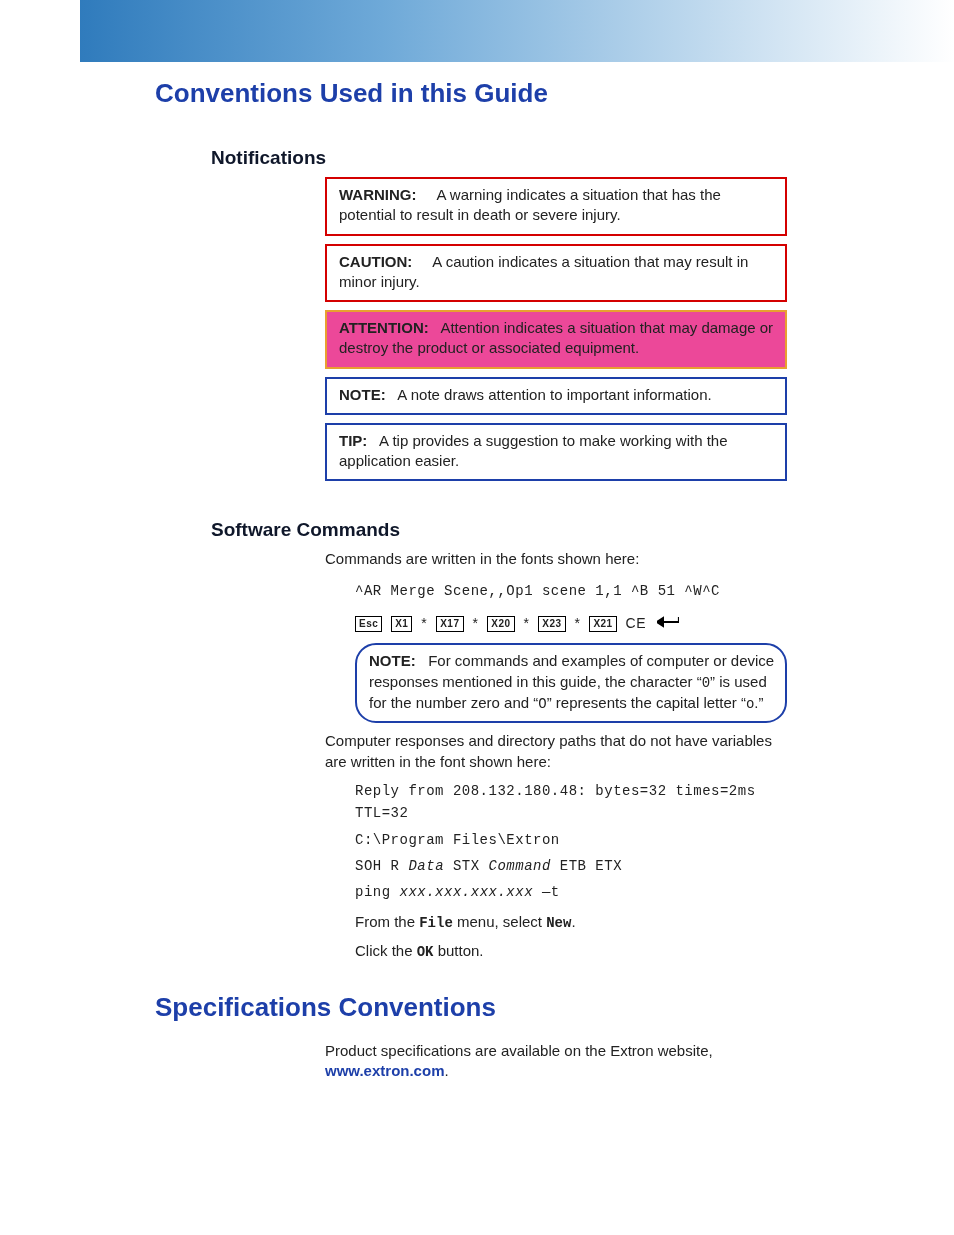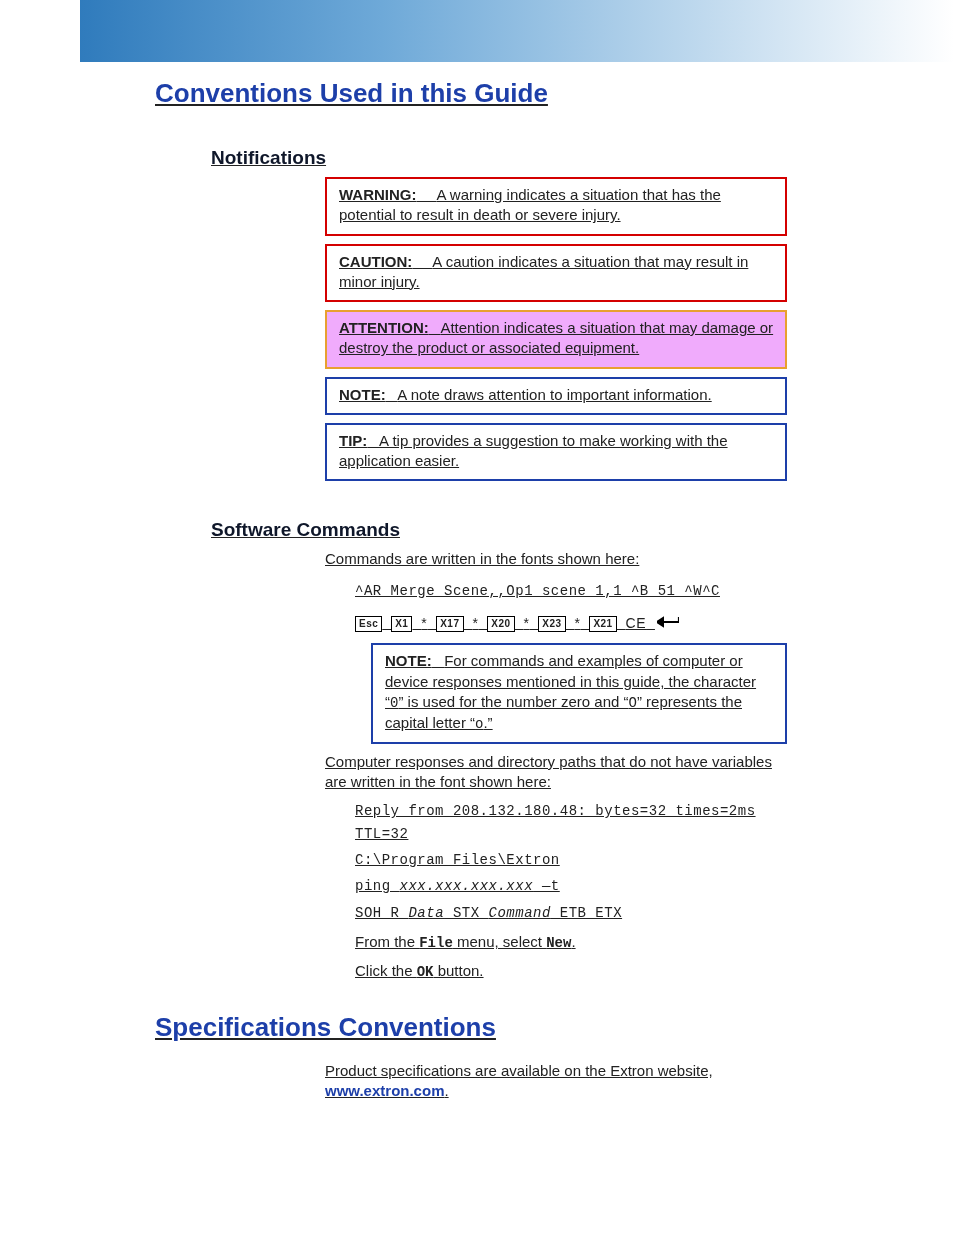--- a/index.html
+++ b/index.html
@@ -7,21 +7,20 @@
     font-family: Arial, Helvetica, sans-serif;
     font-size: 15px;
     color: #222;
     background: #fff;
   }
   .page {
     width: 780px;
     margin: 0 auto;
     padding: 0 80px 40px 68px;
     box-sizing: border-box;
-    text-decoration: underline;
   }
   .topbar {
     height: 62px;
     width: 100%;
     background: linear-gradient(to right, #1f6fb5 0%, #6ea9d8 40%, #ffffff 100%);
     position: relative;
   }
   .topbar .white-cover {
     position: absolute;
     left: 0;
@@ -52,21 +51,21 @@
     border: 2px solid;
     padding: 6px 10px 8px 12px;
     margin: 8px 0;
     font-size: 15px;
     line-height: 1.35;
   }
   .box .label {
     font-weight: bold;
   }
   .box.red { border-color: #d40000; }
-  .box.orange { border-color: #e8a030; background: #f0abfc; }
+  .box.orange { border-color: #e8a030; background: #ec4899; }
   .box.blue { border-color: #1d3fa9; }
   .codeblock {
     font-family: "Courier New", monospace;
     font-size: 14px;
     letter-spacing: 0.5px;
     margin: 4px 0 4px 30px;
     line-height: 1.6;
   }
   .mono { font-family: "Courier New", monospace; font-size: 14px; }
   .italic { font-style: italic; }
@@ -151,34 +150,34 @@
       <span style="font-family:Arial; font-size:14px;">CE</span>
       <span class="arrow-icon">
         <svg width="22" height="12" viewBox="0 0 22 12">
           <path d="M22 1 L22 6 L6 6 L6 2 L0 6 L6 10 L6 6" fill="none" stroke="#000" stroke-width="2"></path>
           <path d="M6 2 L0 6 L6 10 Z" fill="#000"></path>
           <path d="M22 1 L22 6 L4 6" fill="none" stroke="#000" stroke-width="2.2"></path>
         </svg>
       </span>
     </div>
 
-    <div class="box blue" style="margin-left:46px;">
+    <div class="box blue" style="margin-left:30px;border-radius:21px;">
       <span class="label">NOTE:</span>&nbsp;&nbsp;
       <span>For commands and examples of computer or device responses mentioned in this guide, the character “</span><span class="mono">0</span><span>” is used for the number zero and “</span><span class="mono">O</span><span>” represents the capital letter “</span><span class="mono">o</span><span>.”</span>
     </div>
 
     <p>Computer responses and directory paths that do not have variables are written in the font shown here:</p>
     <div class="codeblock">Reply from 208.132.180.48: bytes=32 times=2ms TTL=32</div>
     <div class="codeblock">C:\Program Files\Extron</div>
 
     <div class="codeblock">
-      <span>ping </span><span class="italic">xxx.xxx.xxx.xxx</span><span> —t</span>
+      <span>SOH R </span><span class="italic">Data</span><span> STX </span><span class="italic">Command</span><span> ETB ETX</span>
     </div>
     <div class="codeblock">
-      <span>SOH R </span><span class="italic">Data</span><span> STX </span><span class="italic">Command</span><span> ETB ETX</span>
+      <span>ping </span><span class="italic">xxx.xxx.xxx.xxx</span><span> —t</span>
     </div>
 
     <div style="margin-left:30px;">
       <p>
         <span>From the </span><span class="mono bold">File</span><span> menu, select </span><span class="mono bold">New</span><span>.</span>
       </p>
       <p>
         <span>Click the </span><span class="mono bold">OK</span><span> button.</span>
       </p>
     </div>

